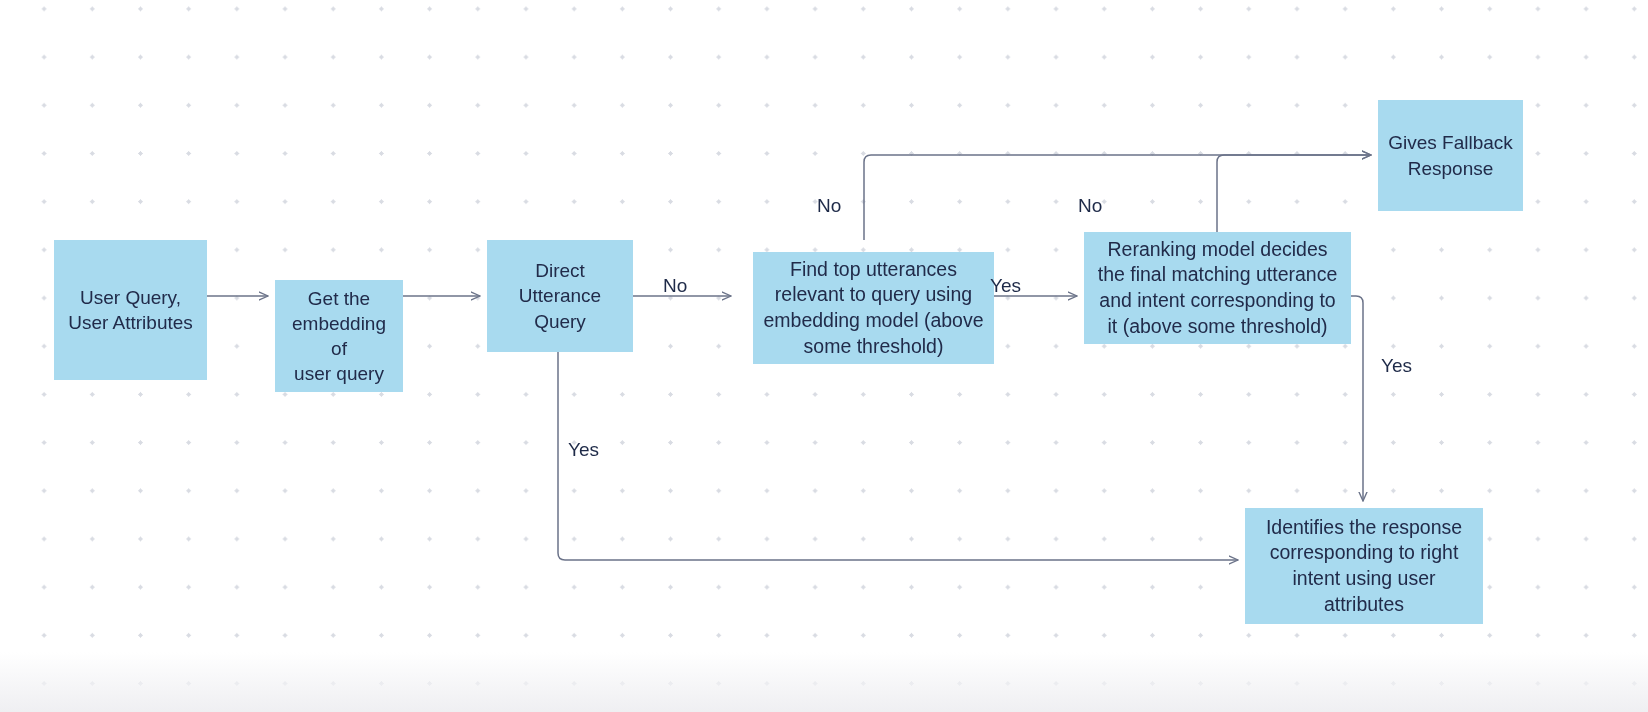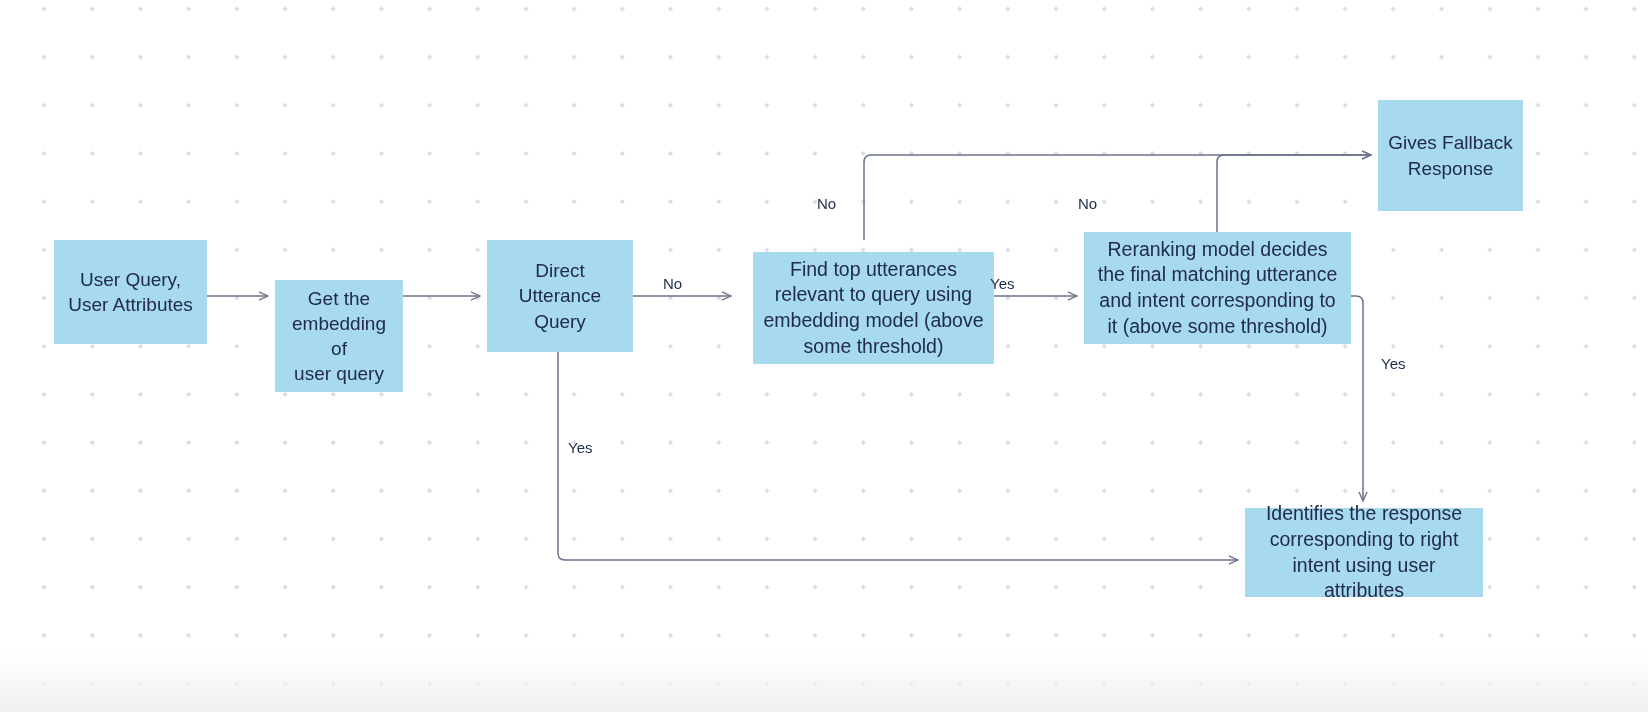--- a/index.html
+++ b/index.html
@@ -47,21 +47,21 @@
     font-size: 19px;
     line-height: 1.32;
     padding: 6px 10px;
     box-sizing: border-box;
     white-space: pre-line;
   }
   .node-sm { font-size: 19.5px; }
   .edge-label {
     position: absolute;
     color: #1e2a48;
-    font-size: 15px;
+    font-size: 19px;
     line-height: 1;
     white-space: nowrap;
   }
 </style>
 </head>
 <body>
 
 <div id="canvas">
 
   <svg id="edges" viewBox="0 0 1648 712" xmlns="http://www.w3.org/2000/svg">
@@ -84,39 +84,39 @@
       <path d="M 864 240 L 864 162 Q 864 155 871 155 L 1371 155" marker-end="url(#arrow)"></path>
 
       <path d="M 1217 240 L 1217 162 Q 1217 155 1224 155 L 1371 155" marker-end="url(#arrow)"></path>
 
       <path d="M 1351 296 L 1356 296 Q 1363 296 1363 303 L 1363 501" marker-end="url(#arrow)"></path>
 
       <path d="M 558 352 L 558 553 Q 558 560 565 560 L 1238 560" marker-end="url(#arrow)"></path>
     </g>
   </svg>
 
-  <div class="node" style="left:54px;top:240px;width:153px;height:104px;text-align:center;">User Query,
+  <div class="node" style="left:54px;top:240px;width:153px;height:140px;text-align:center;">User Query,
 User Attributes</div>
 
   <div class="node" style="left:275px;top:240px;width:128px;height:112px;margin-top:40px;">Get the
 embedding of
 user query</div>
 
   <div class="node" style="left:487px;top:240px;width:146px;height:112px;">Direct
 Utterance
 Query</div>
 
   <div class="node node-sm" style="left:738px;top:252px;width:241px;height:112px;margin-left:15px;">Find top utterances relevant to query using embedding model (above some threshold)</div>
 
   <div class="node node-sm" style="left:1084px;top:232px;width:267px;height:112px;">Reranking model decides the final matching utterance and intent corresponding to it (above some threshold)</div>
 
   <div class="node" style="left:1378px;top:100px;width:145px;height:111px;">Gives Fallback
 Response</div>
 
-  <div class="node node-sm" style="left:1245px;top:508px;width:238px;height:89px;">Identifies the response corresponding to right intent using user attributes</div>
+  <div class="node node-sm" style="left:1245px;top:508px;width:238px;height:116px;">Identifies the response corresponding to right intent using user attributes</div>
 
   <div class="edge-label" style="left:663px;top:276px;">No</div>
 
   <div class="edge-label" style="left:817px;top:196px;">No</div>
 
   <div class="edge-label" style="left:990px;top:276px;">Yes</div>
 
   <div class="edge-label" style="left:1078px;top:196px;">No</div>
 
   <div class="edge-label" style="left:1381px;top:356px;">Yes</div>

